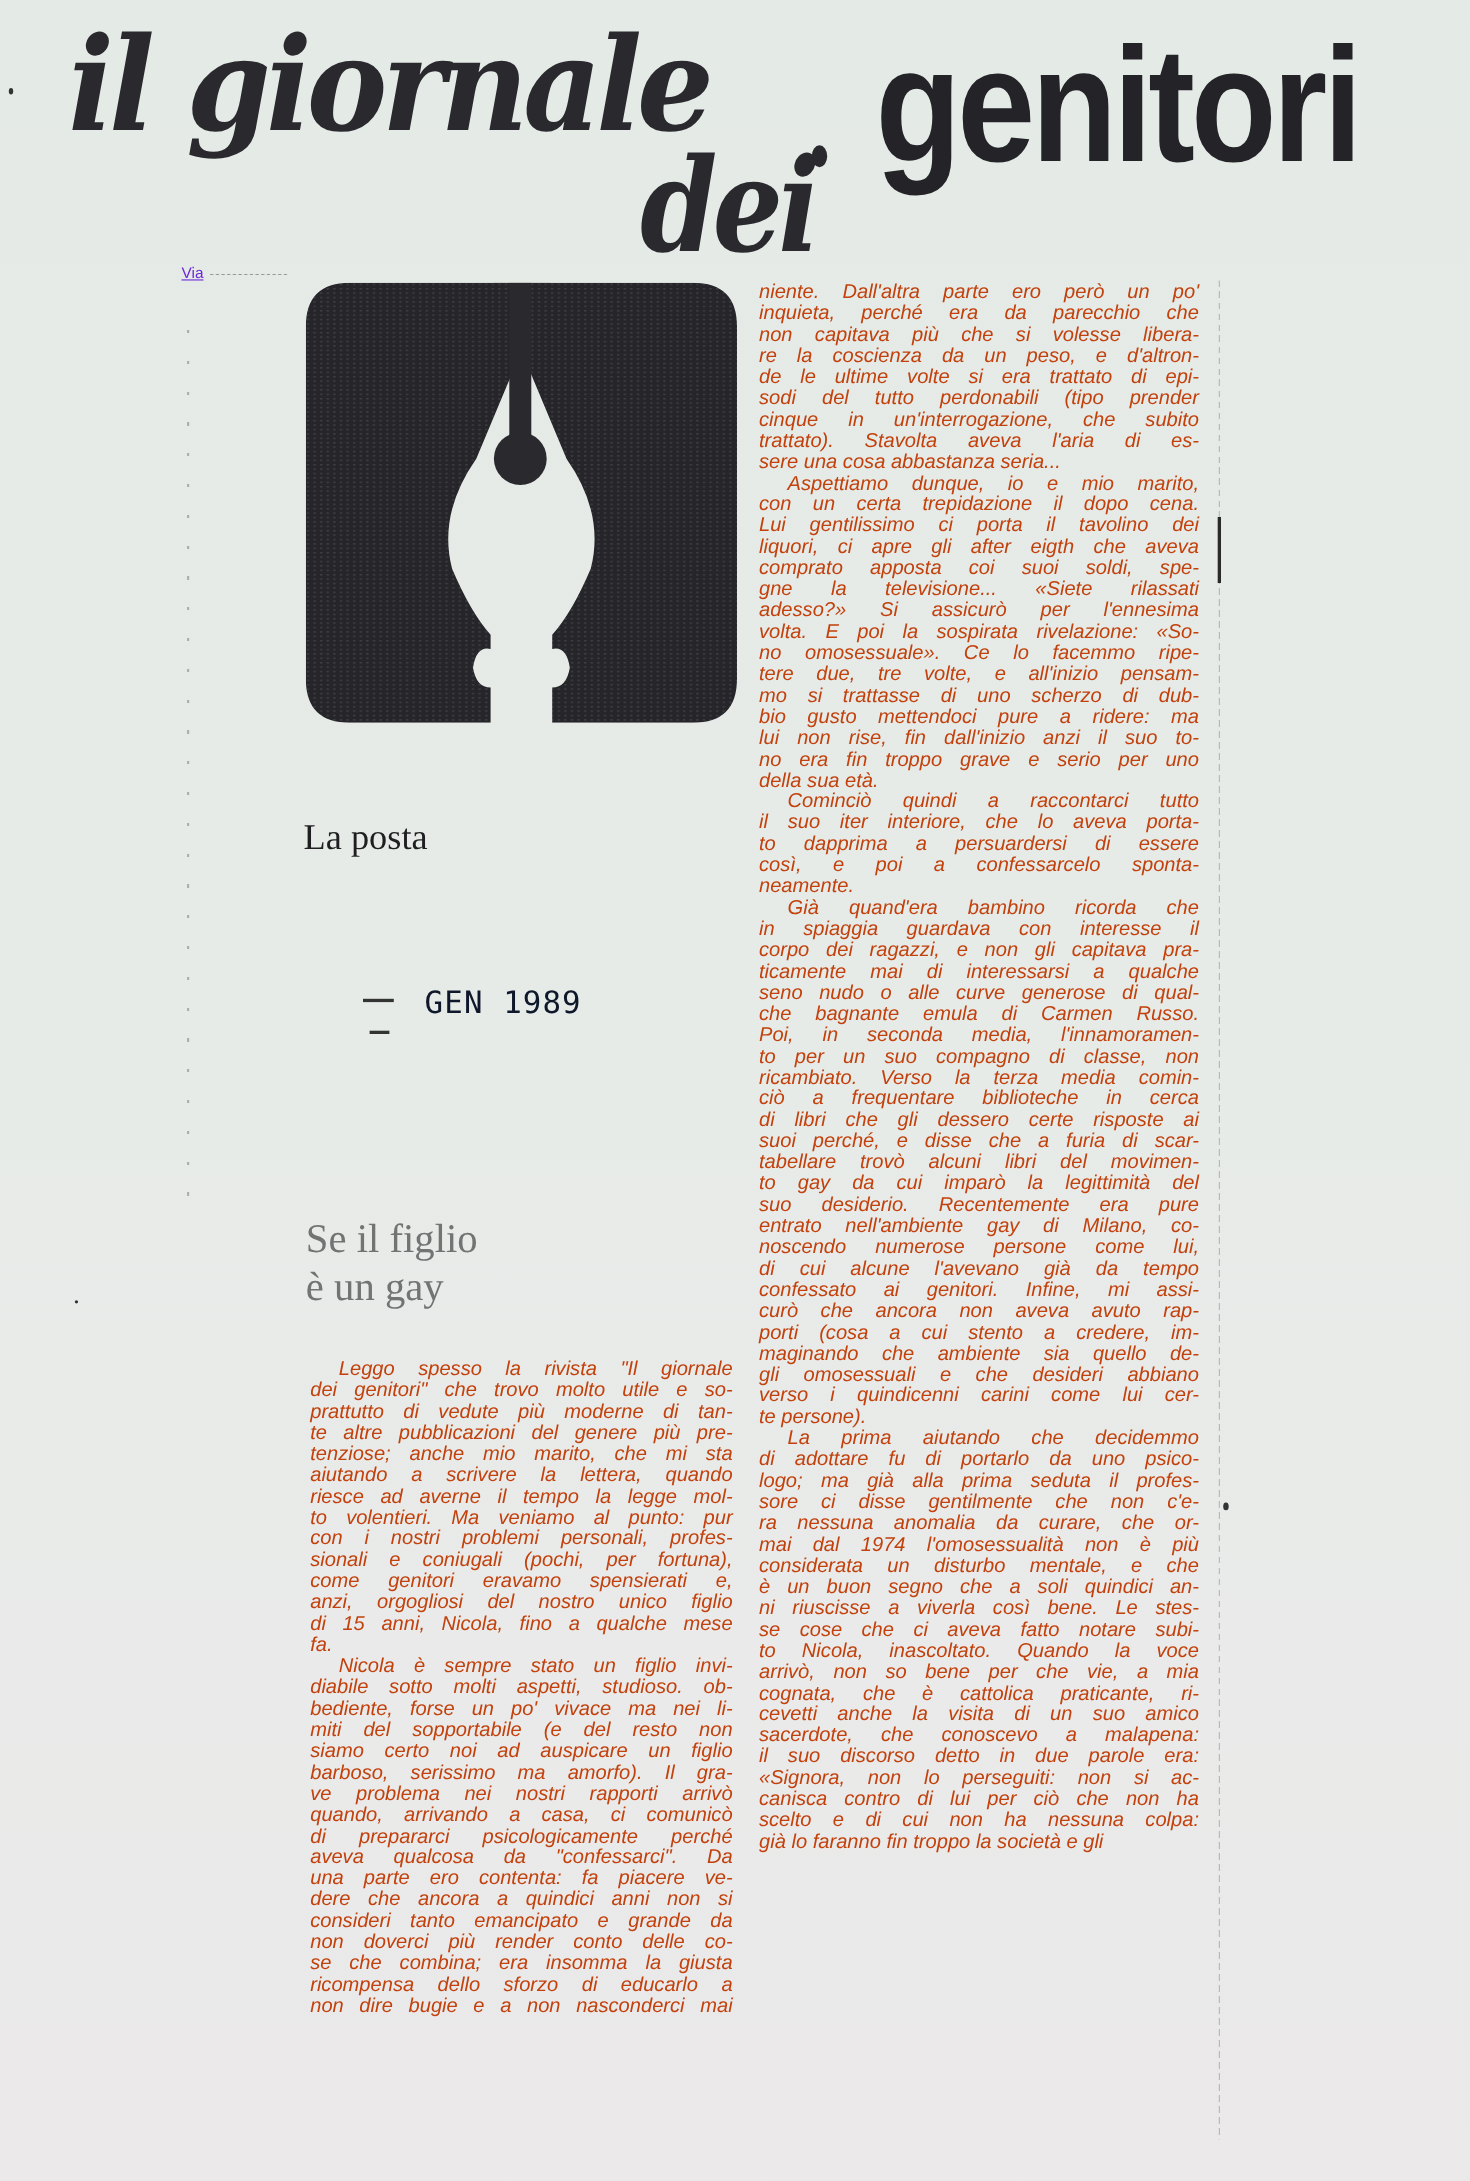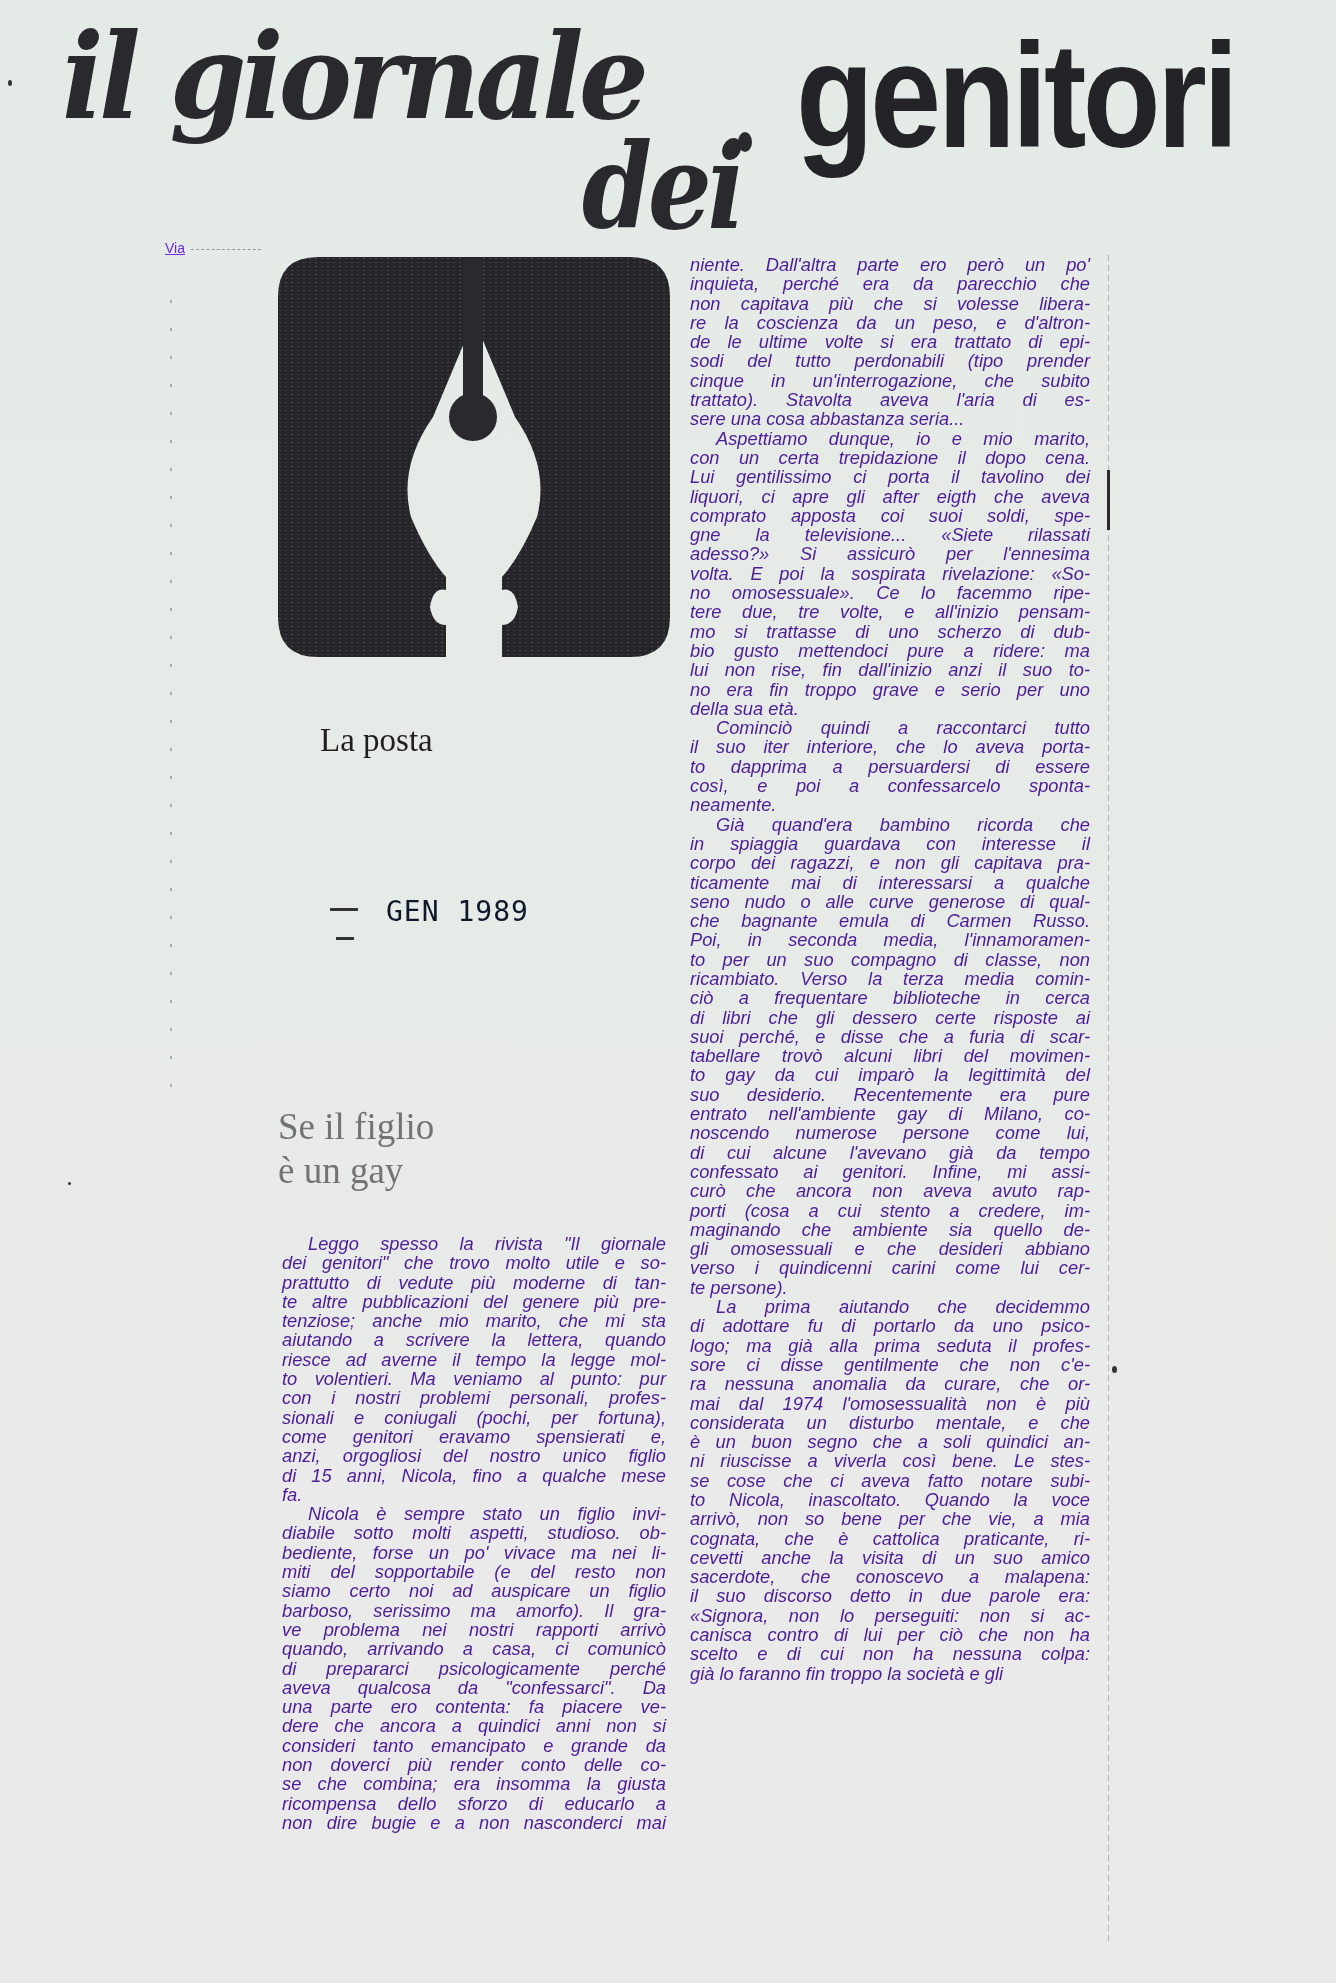--- a/index.html
+++ b/index.html
@@ -42,44 +42,44 @@
   .via::after { content: ""; display: inline-block; width: 70px; border-bottom: 1px dashed #999; margin-left: 6px; vertical-align: middle; }
 
   
   .logo { position: absolute; left: 278px; top: 257px; width: 392px; height: 400px; }
 
   
   .margin-dots { position: absolute; left: 170px; top: 300px; width: 2px; height: 800px;
     background: repeating-linear-gradient(180deg, #888 0 3px, transparent 3px 28px); opacity: .6; }
 
   .section-label {
-    position: absolute; left: 276px; top: 722px;
+    position: absolute; left: 276px; top: 744px;
     font-family: "Liberation Serif", "DejaVu Serif", serif;
-    font-size: 33px; color: #1f1f22; margin-left: 44px;
+    font-size: 33px; color: #1f1f22;
   }
   .stamp {
     position: absolute; left: 330px; top: 895px;
     font-family: "DejaVu Sans Mono", "Liberation Mono", monospace;
     font-size: 28px; color: #0f172a; letter-spacing: 1px;
   }
   .stamp .mark { display: inline-block; width: 28px; border-bottom: 3px solid #333; margin-right: 28px; vertical-align: middle; position: relative; top: -4px; }
   .stamp .mark2 { position: absolute; left: 6px; top: 42px; width: 18px; border-bottom: 3px solid #333; }
 
   .headline {
     position: absolute; left: 278px; top: 1105px;
     font-family: "Liberation Serif", "DejaVu Serif", serif;
     font-size: 37px; line-height: 44px; color: #737373;
   }
   .headline div { white-space: nowrap; }
 
   
   .col {
     position: absolute;
     font-family: "Liberation Sans", "DejaVu Sans", sans-serif;
-    font-style: italic; font-size: 18.3px; line-height: 19.3px; color: #4c1d95;
+    font-style: italic; font-size: 18.3px; line-height: 19.3px; color: #c2410c;
   }
   .col .ln { white-space: nowrap; display: block; text-align: justify; text-align-last: justify; height: 19.3px; overflow: visible; }
   .col .ln.last { text-align-last: left; }
   .col .ln.indent { padding-left: 26px; }
   .col-left { left: 282px; top: 1234px; width: 384px; }
   .col-right { left: 690px; top: 255px; width: 400px; }
 
   .rule { position: absolute; left: 1108px; top: 255px; width: 1px; height: 1690px;
     background: repeating-linear-gradient(180deg, #8a8a8a 0 6px, transparent 6px 10px); opacity: .55; }
   .rule-mark { position: absolute; left: 1107px; top: 470px; width: 3px; height: 60px; background: #2a2a2a; }

